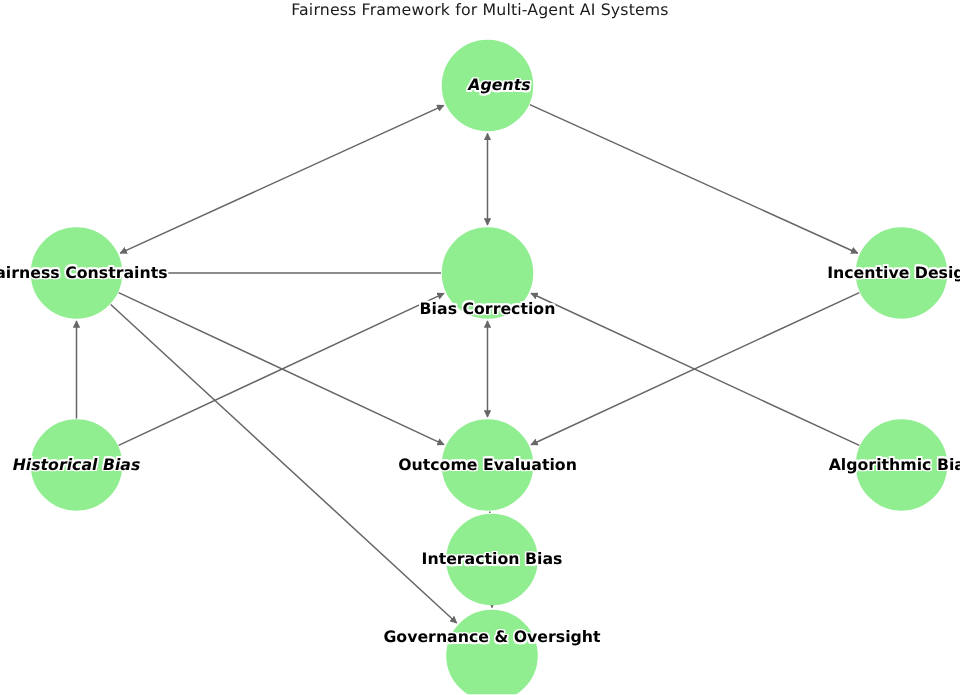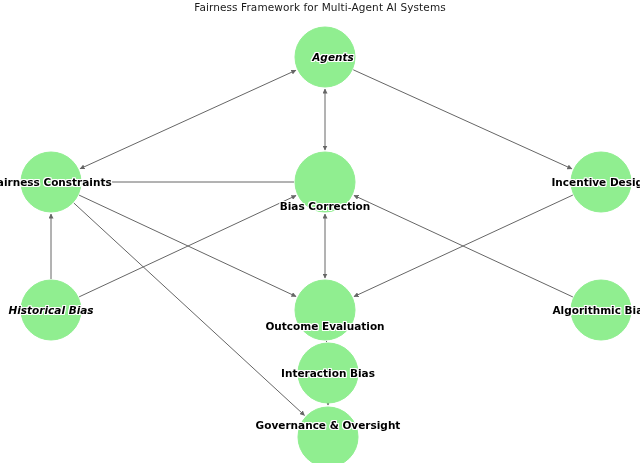--- a/index.html
+++ b/index.html
@@ -93,19 +93,19 @@
         <circle cx="328" cy="437" r="30" fill="#90ee90" stroke="#90ee90" stroke-width="1"></circle>
       </g>
   </svg>
 
   <div id="label-layer">
       <div class="node-label" style="left: 333px; top: 57px; font-style: italic;">Agents</div>
       <div class="node-label" style="left: 51px; top: 182px;">Fairness Constraints</div>
       <div class="node-label" style="left: 325px; top: 182px; margin-top: 24px;">Bias Correction</div>
       <div class="node-label" style="left: 601px; top: 182px;">Incentive Design</div>
       <div class="node-label" style="left: 51px; top: 310px; font-style: italic;">Historical Bias</div>
-      <div class="node-label" style="left: 325px; top: 326px;">Outcome Evaluation</div>
+      <div class="node-label" style="left: 325px; top: 310px;">Outcome Evaluation</div>
       <div class="node-label" style="left: 601px; top: 310px;">Algorithmic Bias</div>
       <div class="node-label" style="left: 328px; top: 373px;">Interaction Bias</div>
       <div class="node-label" style="left: 328px; top: 425px;">Governance &amp; Oversight</div>
     </div>
 
 </div>
 
 </body></html>

